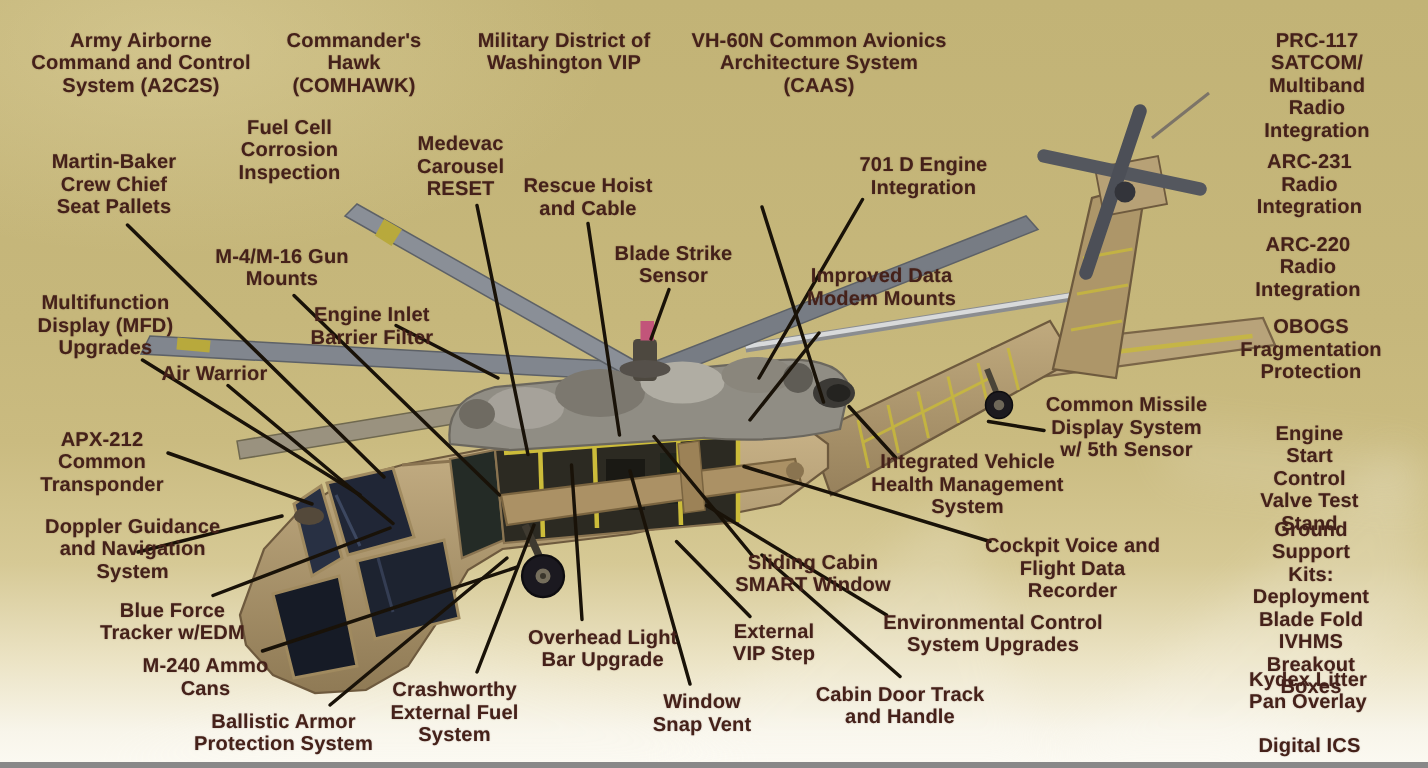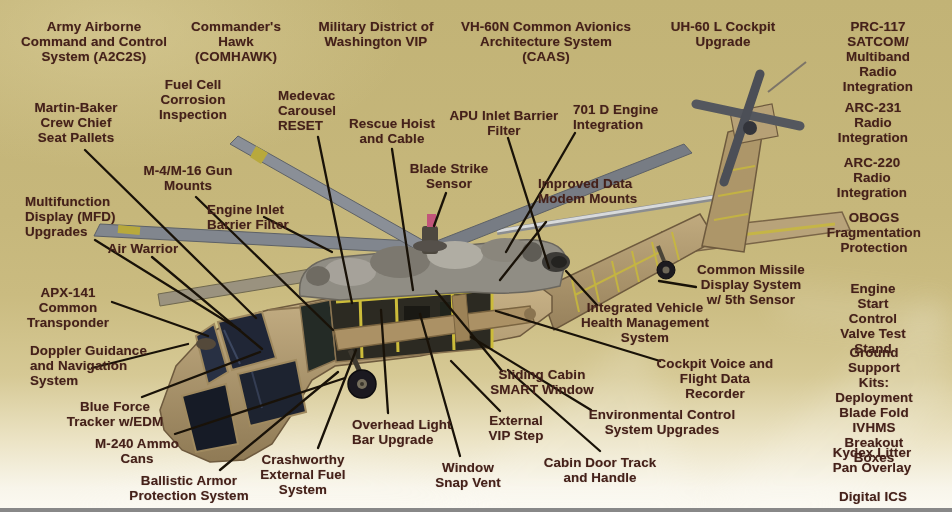--- a/index.html
+++ b/index.html
@@ -15,21 +15,21 @@
     position:absolute;
     color:#45211a;
     font-weight:bold;
     font-size:13.4px;
     line-height:15px;
     white-space:pre-line;
     letter-spacing:.1px;
     text-shadow:0 0 1px rgba(69,33,26,.35);
   }
   .callout.center{transform:translateX(-50%);text-align:center;}
-  .callout.left{text-align:left;}
+  .callout.left{text-align:center;}
 </style>
 </head>
 <body>
 
 <div class="stage">
 
   <svg class="layer" viewBox="0 0 952 512" aria-hidden="true">
     <defs>
       <linearGradient id="bodyGrad" x1="0" y1="0" x2="0" y2="1">
         <stop offset="0" stop-color="#c7b186"></stop>
@@ -196,39 +196,35 @@
 Command and Control
 System (A2C2S)</div>
       <div class="callout center" style="left: 236px; top: 19px;">Commander's
 Hawk
 (COMHAWK)</div>
       <div class="callout center" style="left: 376px; top: 19px;">Military District of
 Washington VIP</div>
       <div class="callout center" style="left: 546px; top: 19px;">VH-60N Common Avionics
 Architecture System
 (CAAS)</div>
-      <div class="callout center" style="left: 723px; top: 19px;">UH-60 L Cockpit
-Upgrade</div>
       <div class="callout center" style="left: 878px; top: 19px;">PRC-117
 SATCOM/
 Multiband Radio
 Integration</div>
       <div class="callout center" style="left: 193px; top: 77px;">Fuel Cell
 Corrosion
 Inspection</div>
       <div class="callout center" style="left: 76px; top: 100px;">Martin-Baker
 Crew Chief
 Seat Pallets</div>
       <div class="callout left" style="left: 278px; top: 88px;">Medevac
 Carousel
 RESET</div>
       <div class="callout center" style="left: 392px; top: 116px;">Rescue Hoist
 and Cable</div>
-      <div class="callout center" style="left: 504px; top: 108px;">APU Inlet Barrier
-Filter</div>
       <div class="callout left" style="left: 573px; top: 102px;">701 D Engine
 Integration</div>
       <div class="callout center" style="left: 449px; top: 161px;">Blade Strike
 Sensor</div>
       <div class="callout center" style="left: 188px; top: 163px;">M-4/M-16 Gun
 Mounts</div>
       <div class="callout center" style="left: 873px; top: 100px;">ARC-231 Radio
 Integration</div>
       <div class="callout center" style="left: 872px; top: 155px;">ARC-220 Radio
 Integration</div>
@@ -236,21 +232,21 @@
 Display (MFD)
 Upgrades</div>
       <div class="callout left" style="left: 207px; top: 202px;">Engine Inlet
 Barrier Filter</div>
       <div class="callout center" style="left: 143px; top: 241px;">Air Warrior</div>
       <div class="callout left" style="left: 538px; top: 176px;">Improved Data
 Modem Mounts</div>
       <div class="callout center" style="left: 874px; top: 210px;">OBOGS
 Fragmentation
 Protection</div>
-      <div class="callout center" style="left: 68px; top: 285px;">APX-141
+      <div class="callout center" style="left: 68px; top: 285px;">APX-212
 Common
 Transponder</div>
       <div class="callout center" style="left: 751px; top: 262px;">Common Missile
 Display System
 w/ 5th Sensor</div>
       <div class="callout center" style="left: 873px; top: 281px;">Engine Start
 Control Valve Test
 Stand</div>
       <div class="callout center" style="left: 645px; top: 300px;">Integrated Vehicle
 Health Management

